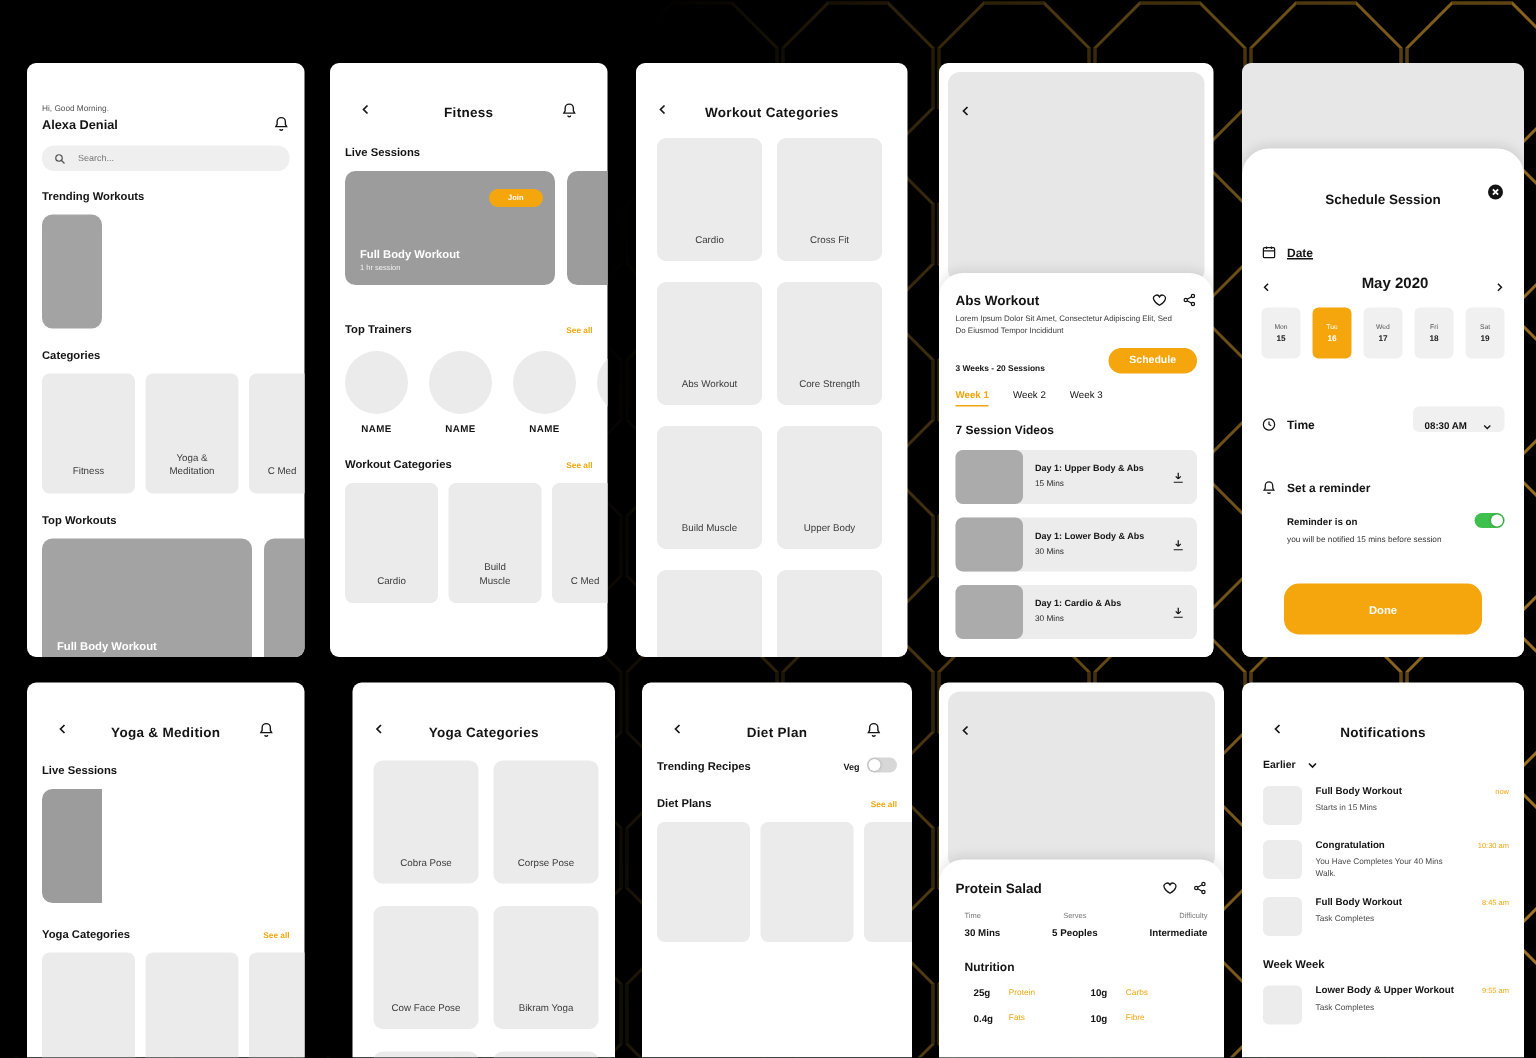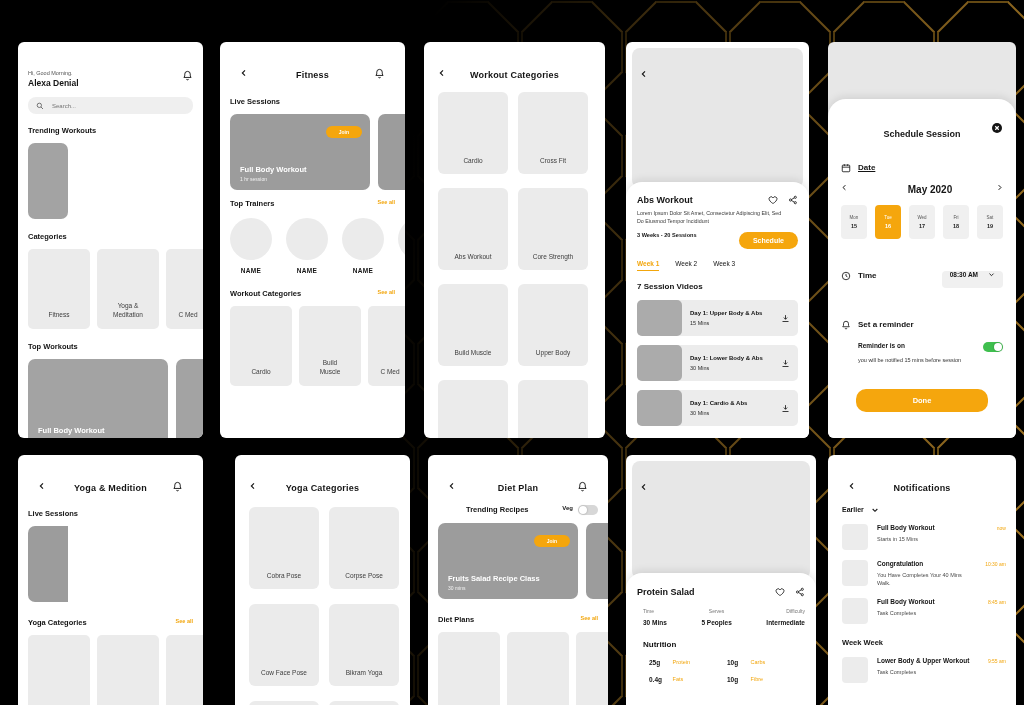--- a/index.html
+++ b/index.html
@@ -3,21 +3,21 @@
 <meta charset="utf-8">
 <style>
   html,body{margin:0;padding:0;background:#000;}
   #canvas{position:relative;width:1024px;height:705px;background:#000;overflow:hidden;
     font-family:"Liberation Sans",sans-serif;-webkit-font-smoothing:antialiased;}
   #bgpattern{position:absolute;inset:0;z-index:0;}
   #bgfade{position:absolute;inset:0;z-index:1;
     background:linear-gradient(100deg,#000 0%,#000 38%,rgba(0,0,0,.45) 68%,rgba(0,0,0,.05) 100%);}
   .screen{position:absolute;background:#fff;border-radius:6px;overflow:hidden;z-index:2;color:#141414;}
   .pad{padding:0 10px;}
-  .row{display:flex;align-items:flex-start;}
+  .row{display:flex;align-items:flex-end;}
   .sp{justify-content:space-between;}
   .hdr{position:relative;height:14px;margin-top:26px;display:flex;align-items:center;justify-content:center;}
   .hdr .ttl{font-weight:bold;font-size:9px;letter-spacing:.2px;}
   .hdr .left{position:absolute;left:10px;top:1px;}
   .hdr .right{position:absolute;right:10px;top:0;}
   .sec{font-weight:bold;font-size:7.5px;color:#141414;}
   .seeall{color:#F2A60D;font-size:5.5px;font-weight:bold;}
   .livewrap{display:flex;gap:8px;margin-top:8px;}
   .livecard{position:relative;flex:0 0 140px;height:76px;background:#9c9c9c;border-radius:7px;}
   .livecard .jt{position:absolute;right:8px;top:12px;background:#F5A60D;color:#fff;font-size:5px;
@@ -67,21 +67,21 @@
   .notif{display:flex;margin-top:10px;}
   .nthumb{flex:0 0 26px;height:26px;background:#ececec;border-radius:4px;margin-left:4px;}
   .nbody{flex:1;padding-left:9px;}
   .nt{font-weight:bold;font-size:6.5px;}
   .ns{font-size:5.5px;color:#4a4a4a;margin-top:4px;line-height:1.5;}
   .ntime{font-size:5px;color:#F2A60D;white-space:nowrap;padding-top:1px;}
   .searchbar{margin-top:9px;height:17px;background:#efefef;border-radius:8px;display:flex;align-items:center;
     padding:0 8px;gap:6px;}
   .searchbar input{border:none;background:transparent;outline:none;font-size:6px;color:#666;width:100%;
     font-family:"Liberation Sans",sans-serif;}
-  .btn-done{display:block;width:132px;height:23px;margin:26px auto 0;background:#F5A60D;border:none;
+  .btn-done{display:block;width:132px;height:34px;margin:26px auto 0;background:#F5A60D;border:none;
     border-radius:10px;color:#fff;font-weight:bold;font-size:7.5px;font-family:"Liberation Sans",sans-serif;}
   .btn-schedule{background:#F5A60D;border:none;border-radius:9px;color:#fff;font-weight:bold;font-size:7px;
     padding:5px 14px;font-family:"Liberation Sans",sans-serif;}
   .metacol{display:flex;flex-direction:column;gap:5px;}
   .ml{font-size:5px;color:#777;}
   .mv{font-size:6.5px;font-weight:bold;}
   .nutrow{display:flex;margin-top:10px;}
   .namt{font-weight:bold;font-size:6.5px;width:26px;}
   .nlab{font-size:5.5px;color:#F2A60D;width:60px;}
 </style>
@@ -176,21 +176,21 @@
         <span class="sec">Live Sessions</span>
       </div>
       <div class="livewrap">
         <div class="livecard">
           <button class="jt">Join</button>
           <span class="lt">Full Body Workout</span>
           <span class="ls">1 hr session</span>
         </div>
         <div class="livepartial"></div>
       </div>
-      <div class="row sp" style="margin-top:9px;">
+      <div class="row sp" style="margin-top:25px;">
         <span class="sec">Top Trainers</span>
         <span class="seeall">See all</span>
       </div>
       <div class="trainers">
         <div class="trainer">
           <div class="tcircle"></div>
           <span class="tname">NAME</span>
         </div>
         <div class="trainer">
           <div class="tcircle"></div>
@@ -515,36 +515,28 @@
             </svg>
         </span>
         <span class="ttl">Diet Plan</span>
         <span class="right">
           <svg class="ic" width="11" height="11" viewBox="0 0 24 24">
               <path d="M12 3a6 6 0 0 0-6 6v4l-1.8 3.2h15.6L18 13V9a6 6 0 0 0-6-6z" fill="none" stroke="#141414" stroke-width="2"></path>
               <path d="M10 19.5a2 2 0 0 0 4 0" fill="none" stroke="#141414" stroke-width="2"></path>
             </svg>
         </span>
       </div>
-      <div class="row sp" style="margin-top:10px;margin-left:28px;">
+      <div class="row sp" style="margin-top:10px;">
         <span class="sec">Trending Recipes</span>
         <span class="row" style="gap:5px;">
           <span style="font-size:6px;font-weight:bold;">Veg</span>
           <span class="toggle off">
               <span class="knob"></span>
             </span>
         </span>
-      </div>
-      <div class="livewrap">
-        <div class="livecard">
-          <button class="jt">Join</button>
-          <span class="lt">Fruits Salad Recipe Class</span>
-          <span class="ls">30 mins</span>
-        </div>
-        <div class="livepartial"></div>
       </div>
       <div class="row sp" style="margin-top:16px;">
         <span class="sec">Diet Plans</span>
         <span class="seeall">See all</span>
       </div>
       <div class="tilerow">
         <div class="tile"></div>
         <div class="tile"></div>
         <div class="tile tilepartial"></div>
       </div>

